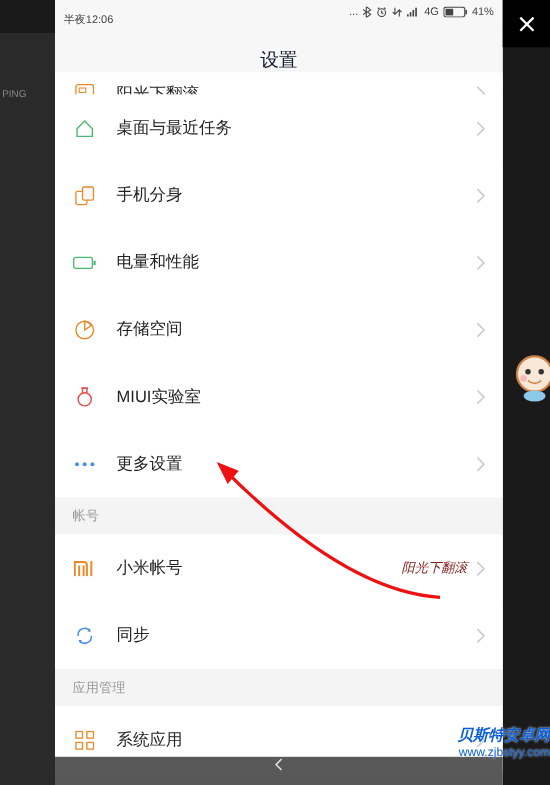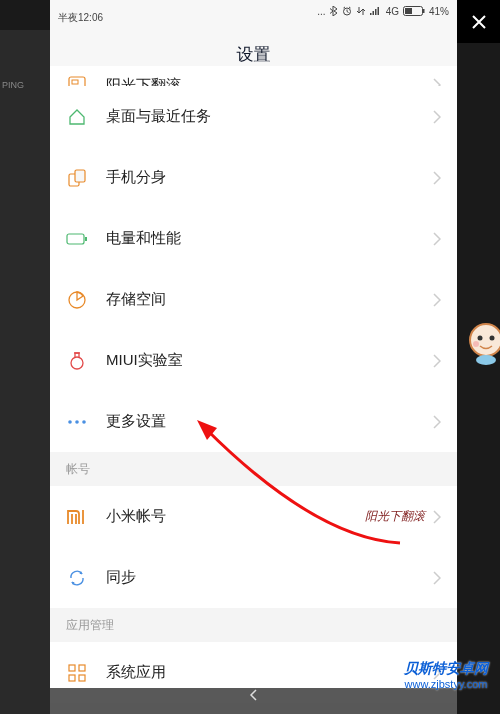--- a/index.html
+++ b/index.html
@@ -133,23 +133,23 @@
   position: absolute;
   right: -2px;
   top: 318px;
   width: 38px;
   height: 48px;
   z-index: 6;
   pointer-events: none;
 }
 .watermark {
   position: absolute;
-  right: 12px;
+  right: 0;
   bottom: 24px;
-  text-align: center;
+  text-align: right;
   z-index: 10;
 }
 .watermark-title {
   font-size: 14px;
   font-style: italic;
   font-weight: bold;
   color: #0b5fd6;
   text-shadow: 0 0 2px #fff;
 }
 .watermark-url {

